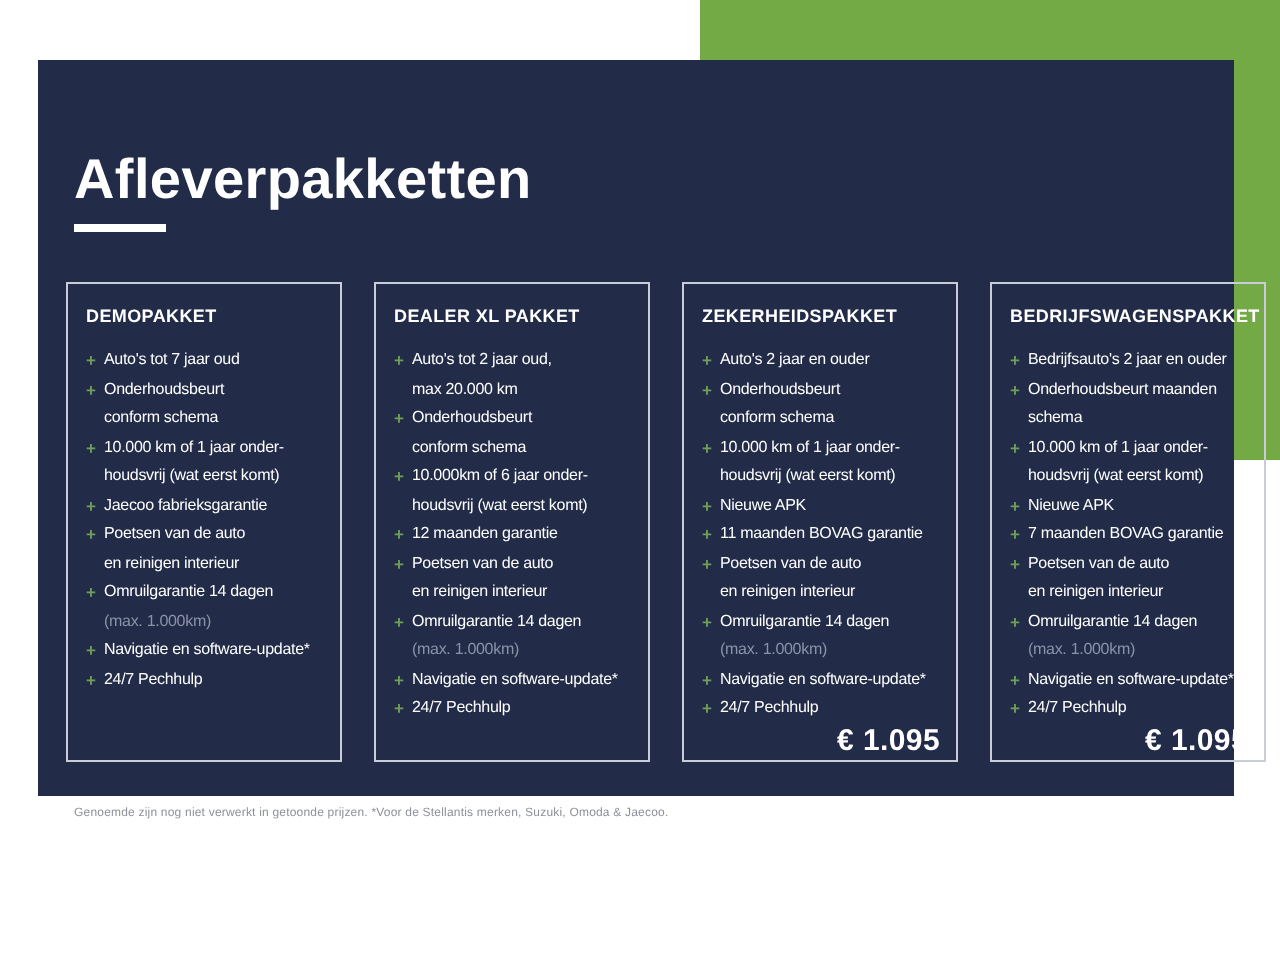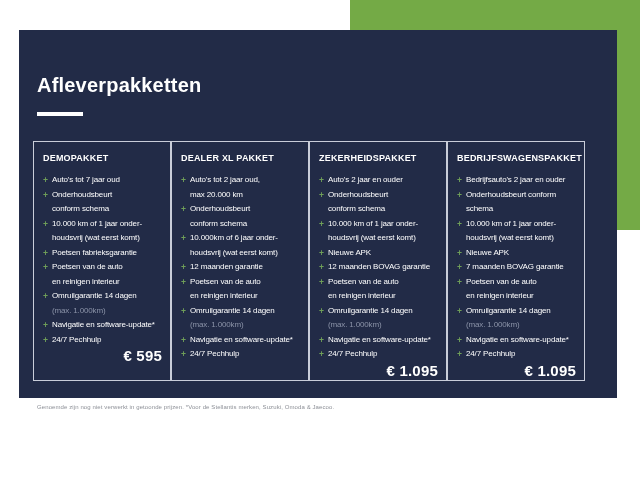--- a/index.html
+++ b/index.html
@@ -19,27 +19,27 @@
   .green-corner{
     position:absolute;left:350px;top:0;width:290px;height:230px;
     background:var(--green);
   }
   .panel{
     position:absolute;left:19px;top:30px;width:598px;height:368px;
     background:var(--navy);
   }
   .page-title{
     position:absolute;left:18px;top:44px;
-    color:#ffffff;font-size:20px;font-weight:bold;letter-spacing:0.2px;
+    color:#ffffff;font-size:28px;font-weight:bold;letter-spacing:0.2px;
   }
   .title-underline{
     position:absolute;left:18px;top:82px;width:46px;height:4px;background:#ffffff;
   }
   .cards{
-    position:absolute;left:14px;top:111px;display:flex;gap:0;
+    position:absolute;left:14px;top:111px;display:flex;gap:16px;
   }
   .card{
     width:138px;height:240px;box-sizing:border-box;
     border:1px solid var(--border);
     padding:11px 8px 16px 9px;
     display:flex;flex-direction:column;
     background:transparent;
   }
   .card-header{
     color:#ffffff;font-weight:bold;font-size:9px;letter-spacing:0.2px;
@@ -89,41 +89,40 @@
             <div class="item-text">Onderhoudsbeurt
 conform schema</div>
           </div>
           <div class="item">
             <span class="plus">+</span>
             <div class="item-text">10.000 km of 1 jaar onder-
 houdsvrij (wat eerst komt)</div>
           </div>
           <div class="item">
             <span class="plus">+</span>
-            <div class="item-text">Poetsen fabrieksgarantie</div>
-          </div>
-          <div class="item">
-            <span class="plus">+</span>
-            <div class="item-text">Poetsen van de auto
-en reinigen interieur</div>
-          </div>
-          <div class="item">
-            <span class="plus">+</span>
-            <div class="item-text">Omruilgarantie 14 dagen<div class="note">(max. 1.000km)</div></div>
-          </div>
-          <div class="item">
-            <span class="plus">+</span>
-            <div class="item-text">Navigatie en software-update*</div>
-          </div>
-          <div class="item">
-            <span class="plus">+</span>
-            <div class="item-text">24/7 Pechhulp</div>
-          </div>
-        </div>
-    <div class="price">€ 595</div>
+            <div class="item-text">Jaecoo fabrieksgarantie</div>
+          </div>
+          <div class="item">
+            <span class="plus">+</span>
+            <div class="item-text">Poetsen van de auto
+en reinigen interieur</div>
+          </div>
+          <div class="item">
+            <span class="plus">+</span>
+            <div class="item-text">Omruilgarantie 14 dagen<div class="note">(max. 1.000km)</div></div>
+          </div>
+          <div class="item">
+            <span class="plus">+</span>
+            <div class="item-text">Navigatie en software-update*</div>
+          </div>
+          <div class="item">
+            <span class="plus">+</span>
+            <div class="item-text">24/7 Pechhulp</div>
+          </div>
+        </div>
   </div>
 
   <div class="card">
     <div class="card-header">DEALER XL PAKKET</div>
     <div class="items">
           <div class="item">
             <span class="plus">+</span>
             <div class="item-text">Auto's tot 2 jaar oud,
 max 20.000 km</div>
           </div>
@@ -177,21 +176,21 @@
             <span class="plus">+</span>
             <div class="item-text">10.000 km of 1 jaar onder-
 houdsvrij (wat eerst komt)</div>
           </div>
           <div class="item">
             <span class="plus">+</span>
             <div class="item-text">Nieuwe APK</div>
           </div>
           <div class="item">
             <span class="plus">+</span>
-            <div class="item-text">12 maanden BOVAG garantie</div>
+            <div class="item-text">11 maanden BOVAG garantie</div>
           </div>
           <div class="item">
             <span class="plus">+</span>
             <div class="item-text">Poetsen van de auto
 en reinigen interieur</div>
           </div>
           <div class="item">
             <span class="plus">+</span>
             <div class="item-text">Omruilgarantie 14 dagen<div class="note">(max. 1.000km)</div></div>
           </div>
@@ -209,21 +208,21 @@
 
   <div class="card">
     <div class="card-header">BEDRIJFSWAGENSPAKKET</div>
     <div class="items">
           <div class="item">
             <span class="plus">+</span>
             <div class="item-text">Bedrijfsauto's 2 jaar en ouder</div>
           </div>
           <div class="item">
             <span class="plus">+</span>
-            <div class="item-text">Onderhoudsbeurt conform
+            <div class="item-text">Onderhoudsbeurt maanden
 schema</div>
           </div>
           <div class="item">
             <span class="plus">+</span>
             <div class="item-text">10.000 km of 1 jaar onder-
 houdsvrij (wat eerst komt)</div>
           </div>
           <div class="item">
             <span class="plus">+</span>
             <div class="item-text">Nieuwe APK</div>

